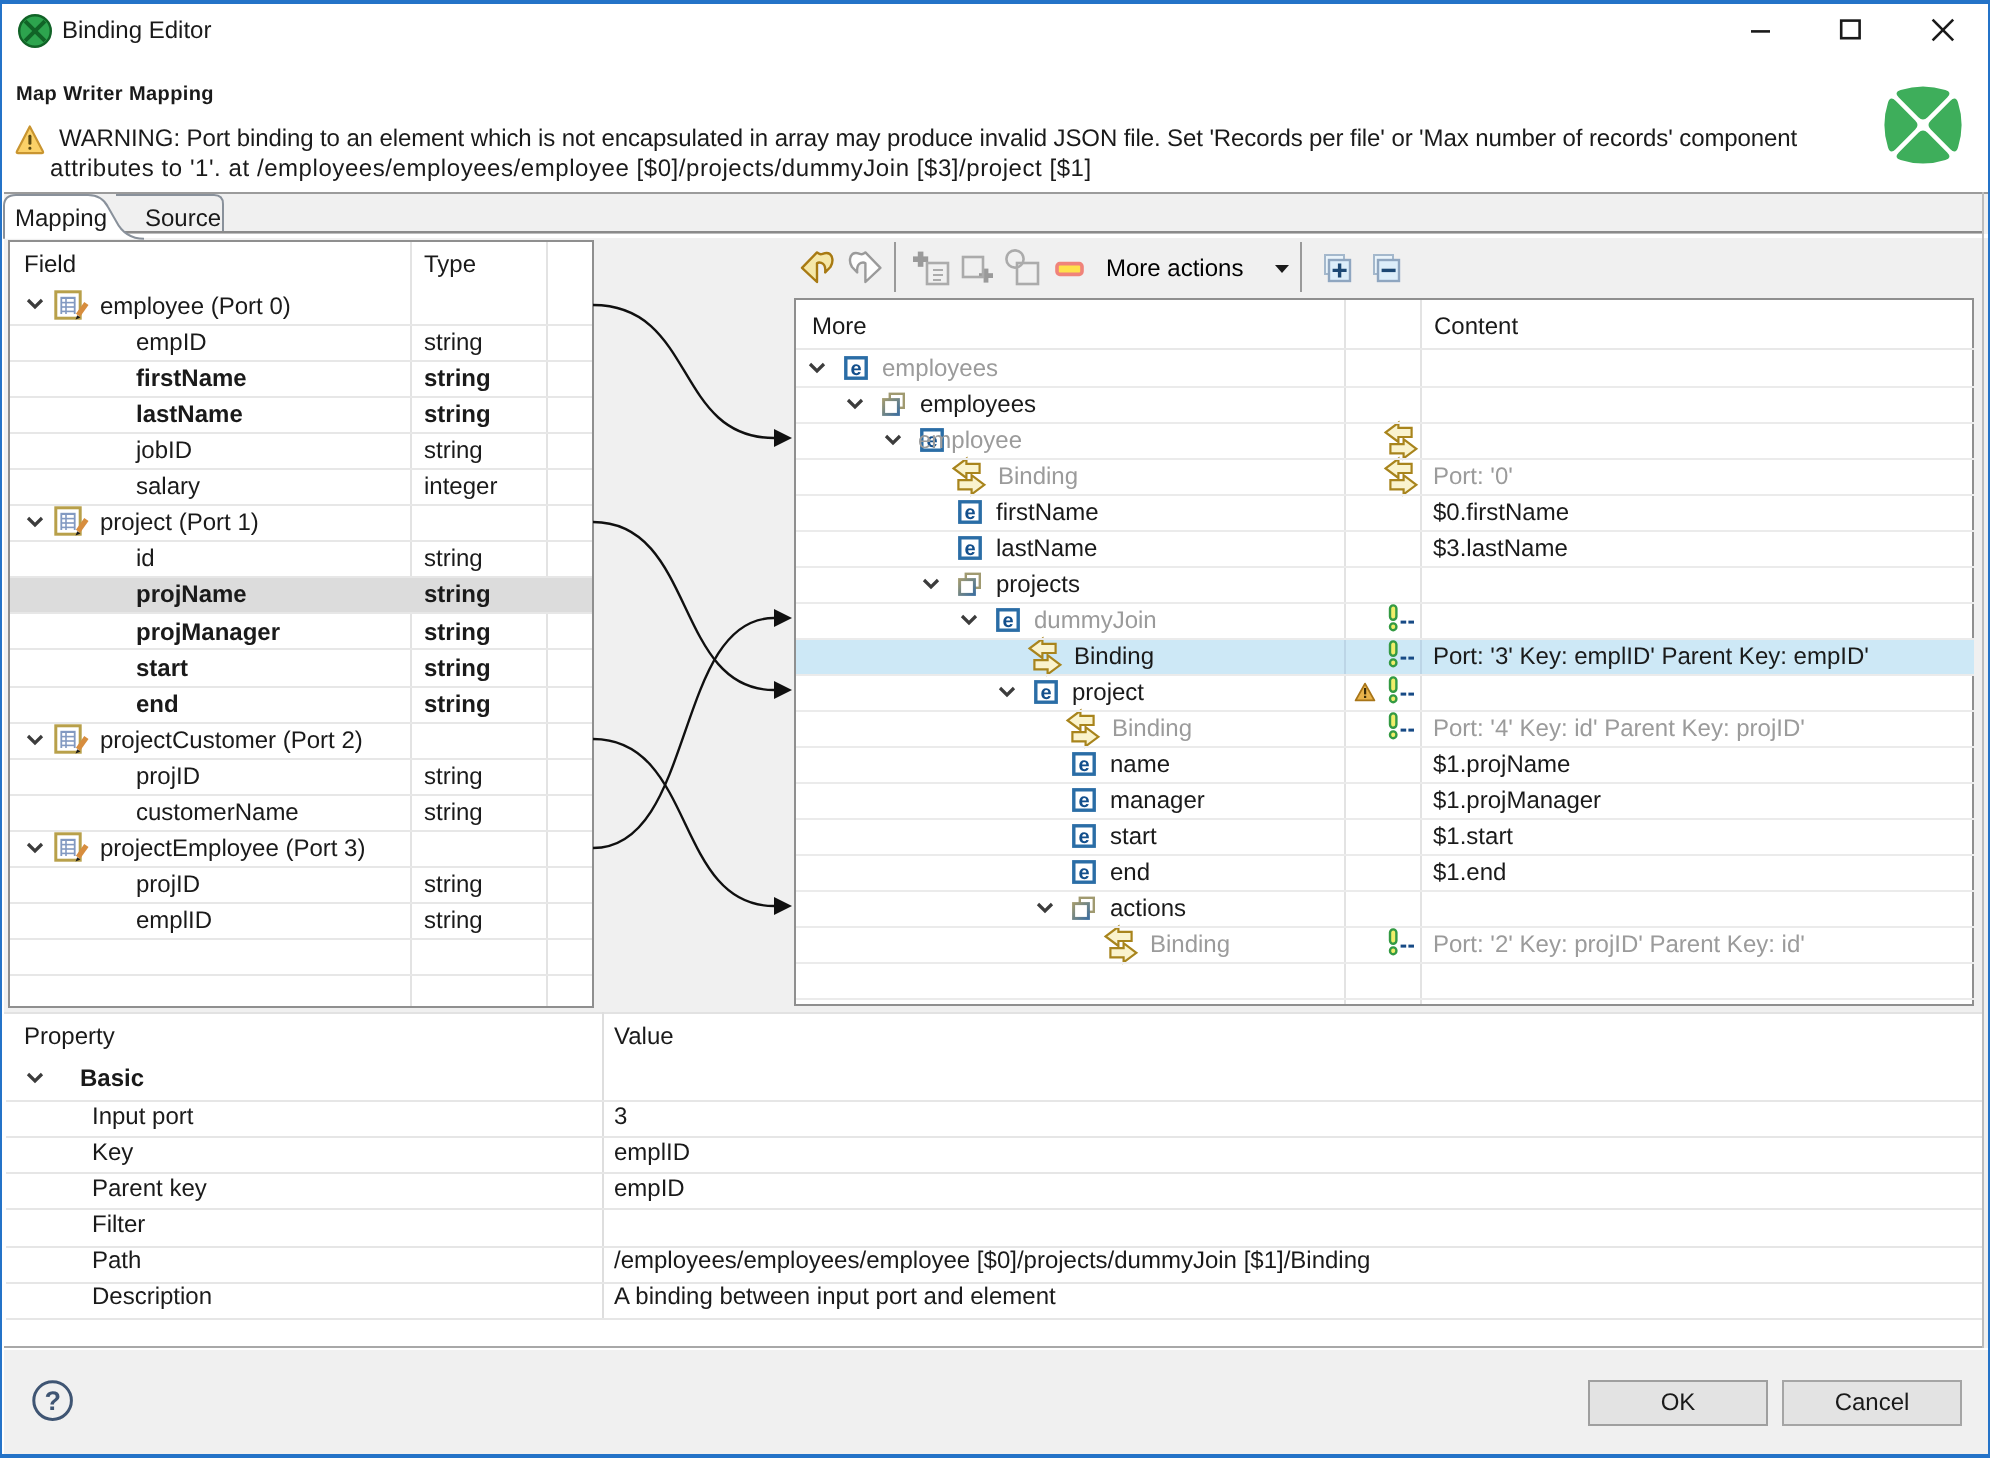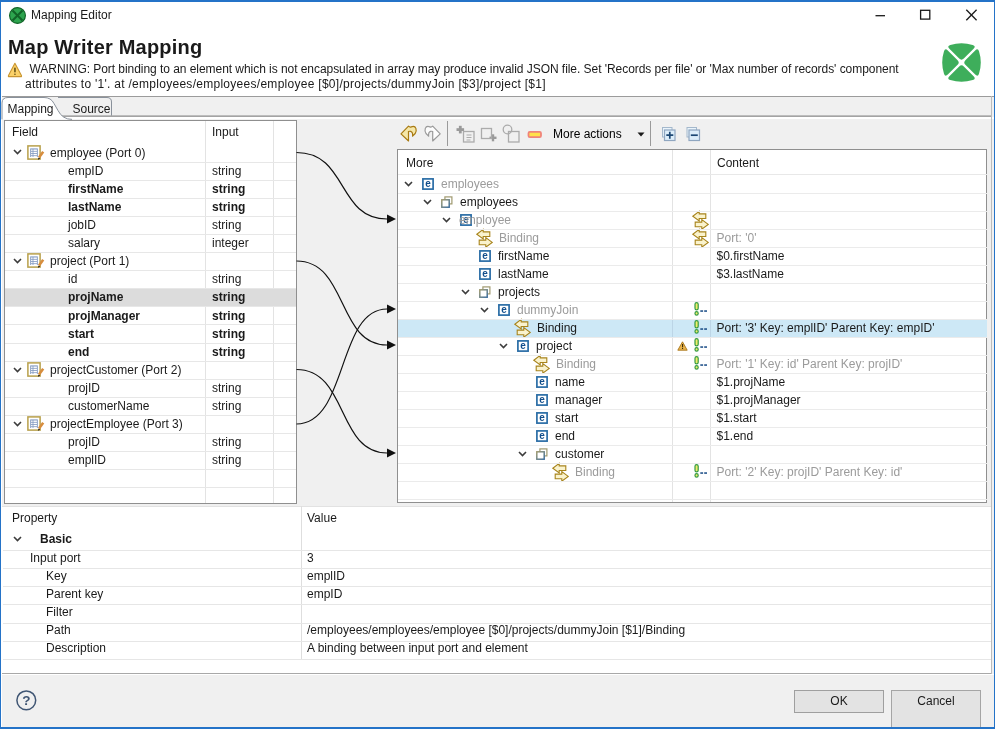--- a/index.html
+++ b/index.html
@@ -10,28 +10,28 @@
 svg{position:absolute;overflow:visible;}
 </style></head><body>
 
 <svg class="a" style="left:9px;top:7px" width="17" height="17" viewBox="0 0 17 17">
 <circle cx="8.5" cy="8.5" r="7.9" fill="#2da44e" stroke="#116327" stroke-width="1.2"></circle>
 <g transform="rotate(45 8.5 8.5)" stroke="#116327" stroke-width="2" fill="none">
 <line x1="1.5" y1="8.5" x2="15.5" y2="8.5"></line>
 <line x1="8.5" y1="1.5" x2="8.5" y2="15.5"></line>
 </g>
   </svg>
-<div class="t" style="left:31px;top:8px;font-size:12px">Mapping Editor</div>
+<div class="t" style="left:31px;top:8px;font-size:12px">Binding Editor</div>
 <svg class="a" style="left:870px;top:5px" width="112" height="20" viewBox="0 0 112 20">
 <line x1="5.5" y1="10.7" x2="15" y2="10.7" stroke="#1a1a1a" stroke-width="1.3"></line>
 <rect x="50.6" y="5.3" width="9.2" height="8.8" fill="none" stroke="#1a1a1a" stroke-width="1.3"></rect>
 <line x1="96.3" y1="4.8" x2="106.6" y2="15.2" stroke="#1a1a1a" stroke-width="1.3"></line>
 <line x1="106.6" y1="4.8" x2="96.3" y2="15.2" stroke="#1a1a1a" stroke-width="1.3"></line>
 </svg>
-<div class="t b" style="left:8px;top:39px;font-size:20px;line-height:17px;letter-spacing:0.2px">Map Writer Mapping</div>
+<div class="t b" style="left:8px;top:39px;font-size:10px;line-height:17px;letter-spacing:0.2px">Map Writer Mapping</div>
 <svg class="a" style="left:7px;top:61px" width="16" height="17" viewBox="0 0 16 17">
 <path d="M7.9 2.2 L14.4 14.6 Q14.9 15.6 13.8 15.6 L2.1 15.6 Q1.0 15.6 1.5 14.6 Z" fill="#fbd168" stroke="#c99530" stroke-width="1.1" stroke-linejoin="round"></path>
 <rect x="7.2" y="6.4" width="1.5" height="5" rx="0.7" fill="#5d4a12"></rect>
 <rect x="7.2" y="12.4" width="1.5" height="1.5" rx="0.7" fill="#5d4a12"></rect>
 </svg>
 <div class="t" style="left:29.5px;top:62px;letter-spacing:-0.05px">WARNING: Port binding to an element which is not encapsulated in array may produce invalid JSON file. Set 'Records per file' or 'Max number of records' component</div>
 <div class="t" style="left:25px;top:77.3px;letter-spacing:0.28px">attributes to '1'. at /employees/employees/employee [$0]/projects/dummyJoin [$3]/project [$1]</div>
 <svg class="a" style="left:938px;top:39px" width="47" height="47" viewBox="0 0 47 47">
 <g fill="#3eae5b">
 <path id="ptl" d="M 25.8,19.6 L 35.6,9.8 Q 38.3,7.1 34.7,6.0 Q 29.1,4.2 23.5,4.2 Q 17.9,4.2 12.3,6.0 Q 8.7,7.1 11.4,9.8 L 21.2,19.6 Q 23.5,21.9 25.8,19.6 Z"></path>
@@ -47,21 +47,21 @@
 <path d="M58,2.5 H107 Q111.5,2.5 111.5,7 V20.6 H58 Z" fill="#f0f0f0" stroke="none"></path>
 <path d="M58,2.5 H107 Q111.5,2.5 111.5,7 V20.6" fill="none" stroke="#89919b" stroke-width="1"></path>
 <line x1="2" y1="21.1" x2="991" y2="21.1" stroke="#8a8a8a" stroke-width="1.2"></line>
 <path d="M2,24.4 L2,8 Q2,2.5 8,2.5 L44,2.5 Q51,2.5 54,8.5 L58,15.5 Q62.5,24.4 72,24.4 Z" fill="#ffffff" stroke="none"></path>
     <path d="M2,24.4 L2,8 Q2,2.5 8,2.5 L44,2.5 Q51,2.5 54,8.5 L58,15.5 Q62.5,24.4 72,24.4" fill="none" stroke="#89919b" stroke-width="1"></path>
 </svg>
 <div class="t" style="left:7.5px;top:101.5px">Mapping</div>
 <div class="t" style="left:72.5px;top:101.5px">Source</div>
 <div class="a" style="left:4px;top:119.5px;width:292.5px;height:384px;background:#fff;border:1px solid #8f8f8f"></div>
 <div class="t" style="left:12px;top:124.5px">Field</div>
-<div class="t" style="left:212px;top:124.5px">Input</div>
+<div class="t" style="left:212px;top:124.5px">Type</div>
 <div class="a" style="left:204.5px;top:120.5px;width:1px;height:382px;background:#e3e3e3"></div>
 <div class="a" style="left:273px;top:120.5px;width:1px;height:382px;background:#e3e3e3"></div>
 <div class="a" style="left:5px;top:288.2px;width:290.5px;height:18.1px;background:#dcdcdc"></div>
 <svg class="a" style="left:12.5px;top:149.45000000000002px" width="9" height="6" viewBox="0 0 9 6">
     <path d="M1,1 L4.5,4.5 L8,1" fill="none" stroke="#3c3c3c" stroke-width="1.6"></path>
   </svg>
 <svg class="a" style="left:27px;top:144.6px" width="18" height="16" viewBox="0 0 18 16">
 <rect x="0.9" y="0.9" width="12.2" height="13.2" fill="#fff" stroke="#b8a04a" stroke-width="1.5"></rect>
 <rect x="3.2" y="3.4" width="7.6" height="8.6" fill="#8299c1"></rect>
 <g fill="#fff">
@@ -366,21 +366,21 @@
 <path d="M16.2,13.4 L9.8,8.6 V11.1 H3.2 V15.7 H9.8 V18.2 Z"></path>
 </g>
   </svg>
 <div class="t gray" style="left:556px;top:356.5px">Binding</div>
 <svg class="a" style="left:694px;top:356.0px" width="14" height="15" viewBox="0 0 14 15">
 <rect x="1.0" y="0.7" width="3.2" height="7.2" rx="1.6" fill="#f0ee6a" stroke="#339a43" stroke-width="1.2"></rect>
 <rect x="1.0" y="9.7" width="3.2" height="3.4" rx="1.6" fill="#f0ee6a" stroke="#339a43" stroke-width="1.2"></rect>
 <rect x="6.3" y="8.3" width="2.8" height="1.5" fill="#174a85"></rect>
 <rect x="10.2" y="8.3" width="2.8" height="1.5" fill="#174a85"></rect>
 </svg>
-<div class="t gray" style="left:716.5px;top:356.5px">Port: '1' Key: id' Parent Key: projID'</div>
+<div class="t gray" style="left:716.5px;top:356.5px">Port: '4' Key: id' Parent Key: projID'</div>
 <svg class="a" style="left:536px;top:375.5px" width="12" height="12" viewBox="0 0 12 12">
 <rect x="0.9" y="0.9" width="10.2" height="10.2" fill="#fff" stroke="#2a6da6" stroke-width="1.7"></rect>
 <text x="6" y="9.3" font-family="Liberation Sans" font-size="10" font-weight="bold" fill="#134f8c" text-anchor="middle">e</text>
 </svg>
 <div class="t" style="left:555px;top:374.5px">name</div>
 <div class="t" style="left:716.5px;top:374.5px">$1.projName</div>
 <svg class="a" style="left:536px;top:393.5px" width="12" height="12" viewBox="0 0 12 12">
 <rect x="0.9" y="0.9" width="10.2" height="10.2" fill="#fff" stroke="#2a6da6" stroke-width="1.7"></rect>
 <text x="6" y="9.3" font-family="Liberation Sans" font-size="10" font-weight="bold" fill="#134f8c" text-anchor="middle">e</text>
 </svg>
@@ -398,21 +398,21 @@
 </svg>
 <div class="t" style="left:555px;top:428.5px">end</div>
 <div class="t" style="left:716.5px;top:428.5px">$1.end</div>
 <svg class="a" style="left:518px;top:450.5px" width="9" height="6" viewBox="0 0 9 6">
     <path d="M1,1 L4.5,4.5 L8,1" fill="none" stroke="#3c3c3c" stroke-width="1.6"></path>
   </svg>
 <svg class="a" style="left:536px;top:447.5px" width="12" height="12" viewBox="0 0 12 12">
 <rect x="3.9" y="0.9" width="7" height="7" fill="none" stroke="#a09a70" stroke-width="1.2"></rect>
 <rect x="0.8" y="3.8" width="7.4" height="7.4" fill="#fff" stroke="url(#sqg)" stroke-width="1.5"></rect>
 </svg>
-<div class="t" style="left:555px;top:446.5px">customer</div>
+<div class="t" style="left:555px;top:446.5px">actions</div>
 <svg class="a" style="left:552px;top:463.0px" width="17" height="19" viewBox="0 0 17 19">
 <g transform="scale(1.0)" fill="#faf3cd" stroke="#a8841c" stroke-width="1.1" stroke-linejoin="miter">
 <path d="M0.8,5.2 L7.2,0.4 V2.9 H13.8 V7.5 H7.2 V10.0 Z"></path>
 <path d="M16.2,13.4 L9.8,8.6 V11.1 H3.2 V15.7 H9.8 V18.2 Z"></path>
 </g>
   </svg>
 <div class="t gray" style="left:575px;top:464.5px">Binding</div>
 <svg class="a" style="left:694px;top:464.0px" width="14" height="15" viewBox="0 0 14 15">
 <rect x="1.0" y="0.7" width="3.2" height="7.2" rx="1.6" fill="#f0ee6a" stroke="#339a43" stroke-width="1.2"></rect>
 <rect x="1.0" y="9.7" width="3.2" height="3.4" rx="1.6" fill="#f0ee6a" stroke="#339a43" stroke-width="1.2"></rect>
@@ -441,21 +441,21 @@
 <div class="a" style="left:398px;top:498.5px;width:588.5px;height:1px;background:#ebebeb"></div>
 <div class="a" style="left:1.5px;top:505.8px;width:990px;height:168.2px;background:#fff;border-top:1px solid #e2e2e2;border-bottom:1px solid #a8a8a8"></div>
 <div class="t" style="left:12px;top:510.5px">Property</div>
 <div class="t" style="left:307px;top:510.5px">Value</div>
 <div class="a" style="left:300.5px;top:506px;width:1px;height:153px;background:#dedede"></div>
 <svg class="a" style="left:13px;top:535.5px" width="9" height="6" viewBox="0 0 9 6">
     <path d="M1,1 L4.5,4.5 L8,1" fill="none" stroke="#3c3c3c" stroke-width="1.6"></path>
   </svg>
 <div class="t b" style="left:40px;top:532px">Basic</div>
 <div class="a" style="left:2.5px;top:550.3px;width:988px;height:1px;background:#e6e6e6"></div>
-<div class="t" style="left:30px;top:551.0px">Input port</div>
+<div class="t" style="left:46px;top:551.0px">Input port</div>
 <div class="t" style="left:307px;top:551.0px">3</div>
 <div class="a" style="left:2.5px;top:568.3px;width:988px;height:1px;background:#e6e6e6"></div>
 <div class="t" style="left:46px;top:569.0px">Key</div>
 <div class="t" style="left:307px;top:569.0px">emplID</div>
 <div class="a" style="left:2.5px;top:586.4px;width:988px;height:1px;background:#e6e6e6"></div>
 <div class="t" style="left:46px;top:587.1px">Parent key</div>
 <div class="t" style="left:307px;top:587.1px">empID</div>
 <div class="a" style="left:2.5px;top:604.4px;width:988px;height:1px;background:#e6e6e6"></div>
 <div class="t" style="left:46px;top:605.1px">Filter</div>
 <div class="a" style="left:2.5px;top:622.5px;width:988px;height:1px;background:#e6e6e6"></div>
@@ -465,13 +465,13 @@
 <div class="t" style="left:46px;top:641.2px">Description</div>
 <div class="t" style="left:307px;top:641.2px">A binding between input port and element</div>
 <div class="a" style="left:2.5px;top:658.6px;width:988px;height:1px;background:#e6e6e6"></div>
 <div class="a" style="left:990.6px;top:95.5px;width:1px;height:578.5px;background:#bcbcbc"></div>
 <div class="a" style="left:1.5px;top:675px;width:992px;height:52.5px;background:#f0f0f0"></div>
 <svg class="a" style="left:16px;top:690px" width="21" height="21" viewBox="0 0 21 21">
 <circle cx="10.3" cy="10.3" r="9.4" fill="none" stroke="#3f5573" stroke-width="1.5"></circle>
 <text x="10.4" y="15.2" font-family="Liberation Sans" font-size="13.5" font-weight="bold" fill="#3f5573" text-anchor="middle">?</text>
 </svg>
 <div class="a" style="left:794px;top:690px;width:90px;height:23px;background:#e3e3e3;border:1px solid #9f9f9f;text-align:center;font-size:12px;line-height:21px">OK</div>
-<div class="a" style="left:891px;top:690px;width:90px;height:40px;background:#e3e3e3;border:1px solid #a5a5a5;text-align:center;font-size:12px;line-height:21px">Cancel</div>
+<div class="a" style="left:891px;top:690px;width:90px;height:23px;background:#e3e3e3;border:1px solid #a5a5a5;text-align:center;font-size:12px;line-height:21px">Cancel</div>
 <div class="a" style="left:0;top:0;width:995px;height:729px;border:1px solid #2473c8;border-top-width:2px;border-bottom-width:2px;border-right-width:1.5px;pointer-events:none"></div>
 </body></html>

